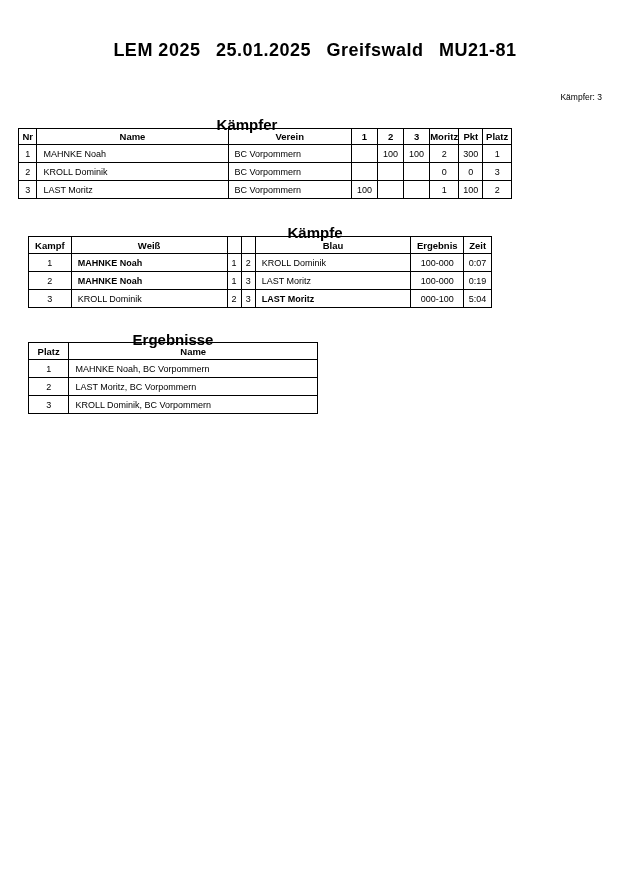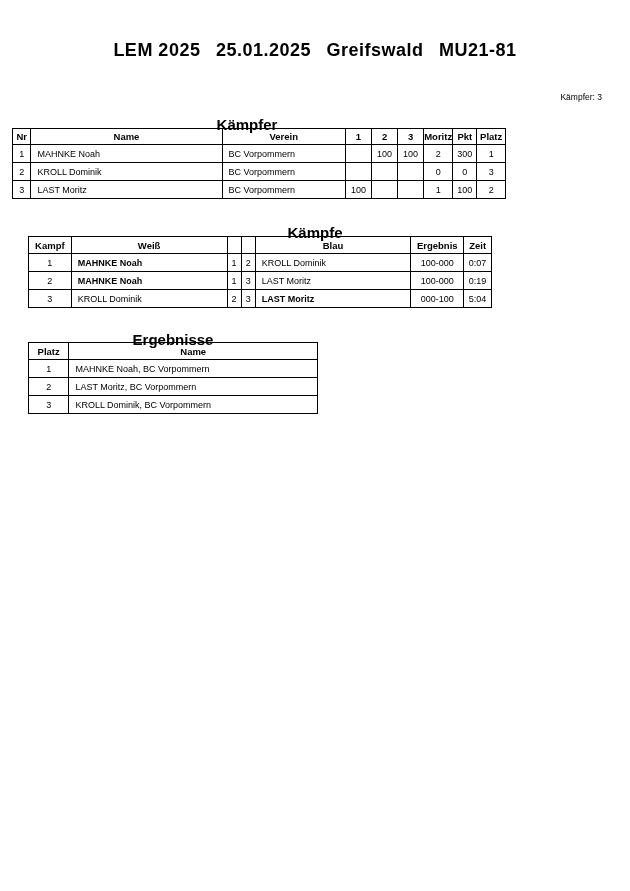--- a/index.html
+++ b/index.html
@@ -48,21 +48,21 @@
     font-size: 9px;
   }
   table.bordered, table.bordered td, table.bordered th {
     border: 1px solid #000000;
   }
   td, th { padding: 0; }
 
   
   .tbl-kaempfer {
     position: absolute;
-    left: 12px;
+    left: 18px;
     top: 88px;
     width: 494px;
     border-radius: 22px;
   }
   .tbl-kaempfer th {
     font-weight: bold;
     font-size: 9.5px;
     height: 15px;
     text-align: center;
     vertical-align: middle;

